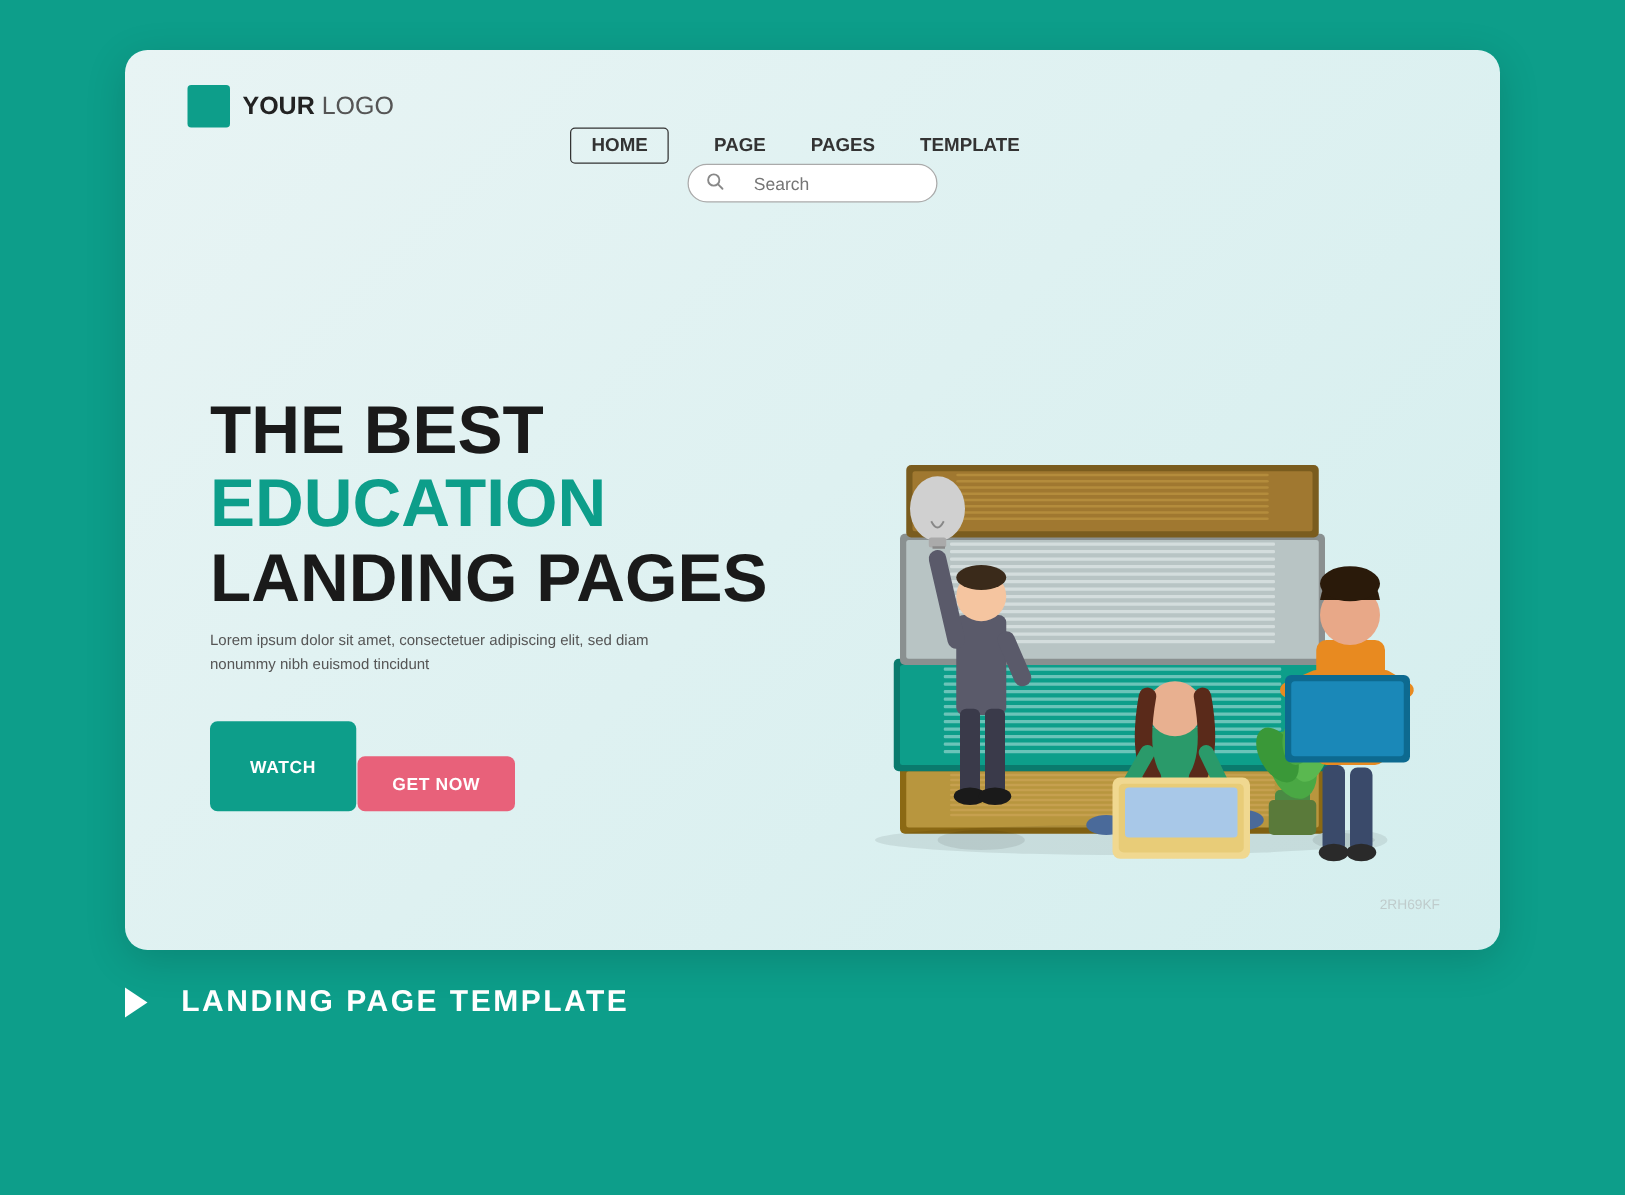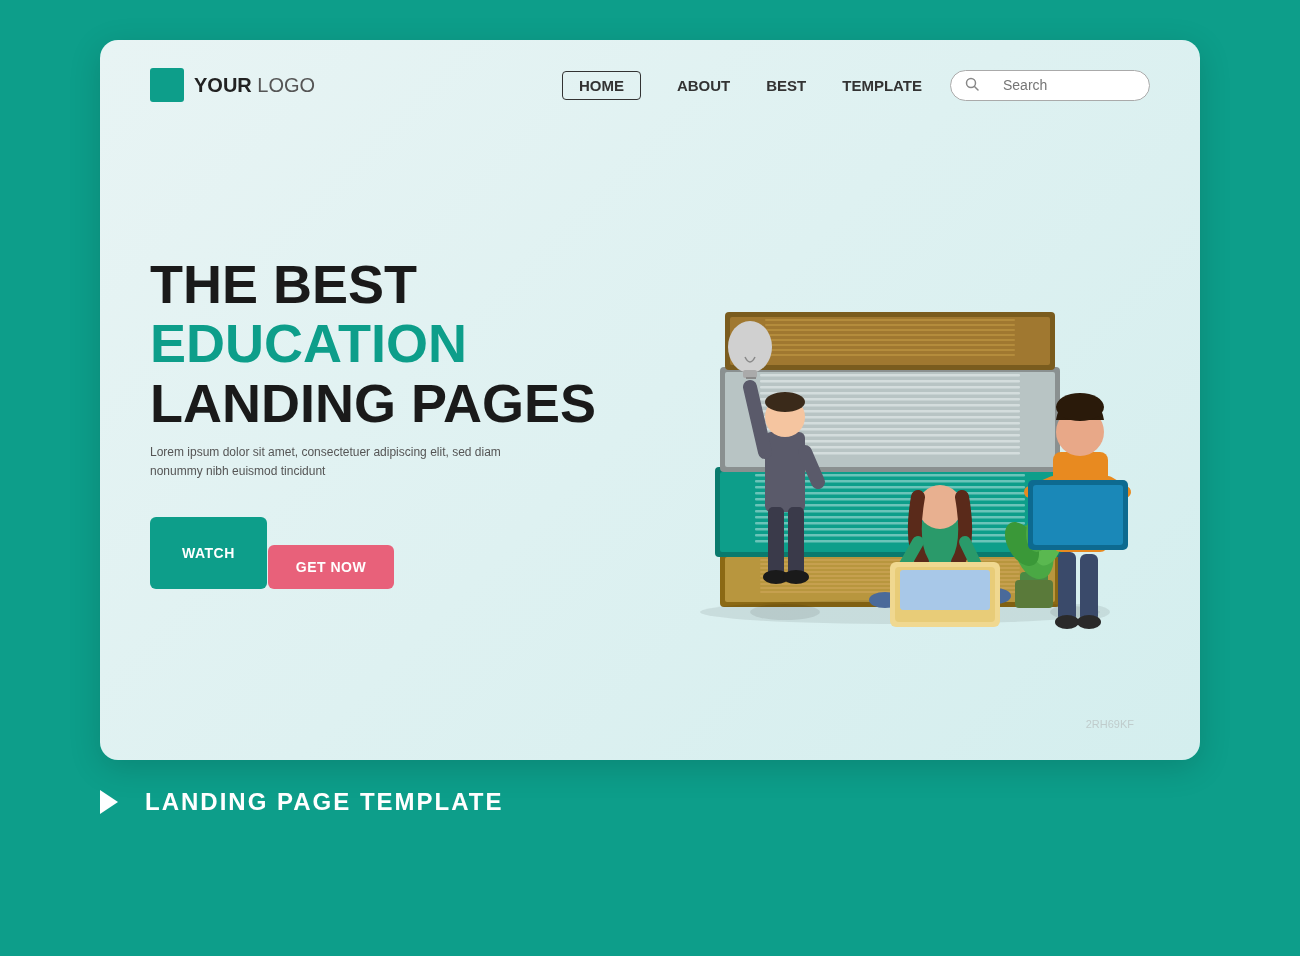--- a/index.html
+++ b/index.html
@@ -35,20 +35,21 @@
       position: relative;
       box-shadow: 0 8px 32px rgba(0,0,0,0.15);
     }
 
     
     .navbar {
       display: flex;
       align-items: center;
       padding: 28px 50px 0 50px;
       gap: 0;
+      flex-direction: column;
     }
 
     .logo-area {
       display: flex;
       align-items: center;
       gap: 10px;
       margin-right: auto;
     }
 
     .logo-square {
@@ -117,21 +118,21 @@
       outline: none;
       font-size: 14px;
       color: #888;
       background: transparent;
       width: 140px;
     }
 
     
     .hero {
       display: flex;
-      padding: 40px 50px 0 50px;
+      padding: 40px 50px 0 68px;
       position: relative;
       height: 580px;
     }
 
     .hero-left {
       flex: 0 0 500px;
       display: flex;
       flex-direction: column;
       justify-content: center;
       padding-top: 20px;
@@ -230,21 +231,21 @@
       font-weight: 700;
       color: white;
       letter-spacing: 2px;
       text-transform: uppercase;
     }
 
     
     .watermark {
       position: absolute;
       bottom: 30px;
-      right: 66px;
+      right: 48px;
       font-size: 11px;
       color: #aaa;
       opacity: 0.5;
     }
   </style>
 </head>
 <body>
 
 <div class="outer-bg">
 
@@ -254,22 +255,22 @@
       <div class="logo-area">
         <div class="logo-square"></div>
         <div class="logo-text">
           <span class="logo-your">YOUR</span>
           <span class="logo-logo"> <span>LOGO</span></span>
         </div>
       </div>
 
       <div class="nav-links">
         <a class="nav-link active">HOME</a>
-        <a class="nav-link">ABOUT</a>
-        <a class="nav-link">BEST</a>
+        <a class="nav-link">PAGE</a>
+        <a class="nav-link">PAGES</a>
         <a class="nav-link">TEMPLATE</a>
       </div>
 
       <div class="search-box">
         <span class="search-icon-svg">
           <svg width="14" height="14" viewBox="0 0 14 14" fill="none">
             <circle cx="6" cy="6" r="4.5" stroke="#888" stroke-width="1.5"></circle>
             <line x1="9.5" y1="9.5" x2="13" y2="13" stroke="#888" stroke-width="1.5" stroke-linecap="round"></line>
           </svg>
         </span>

